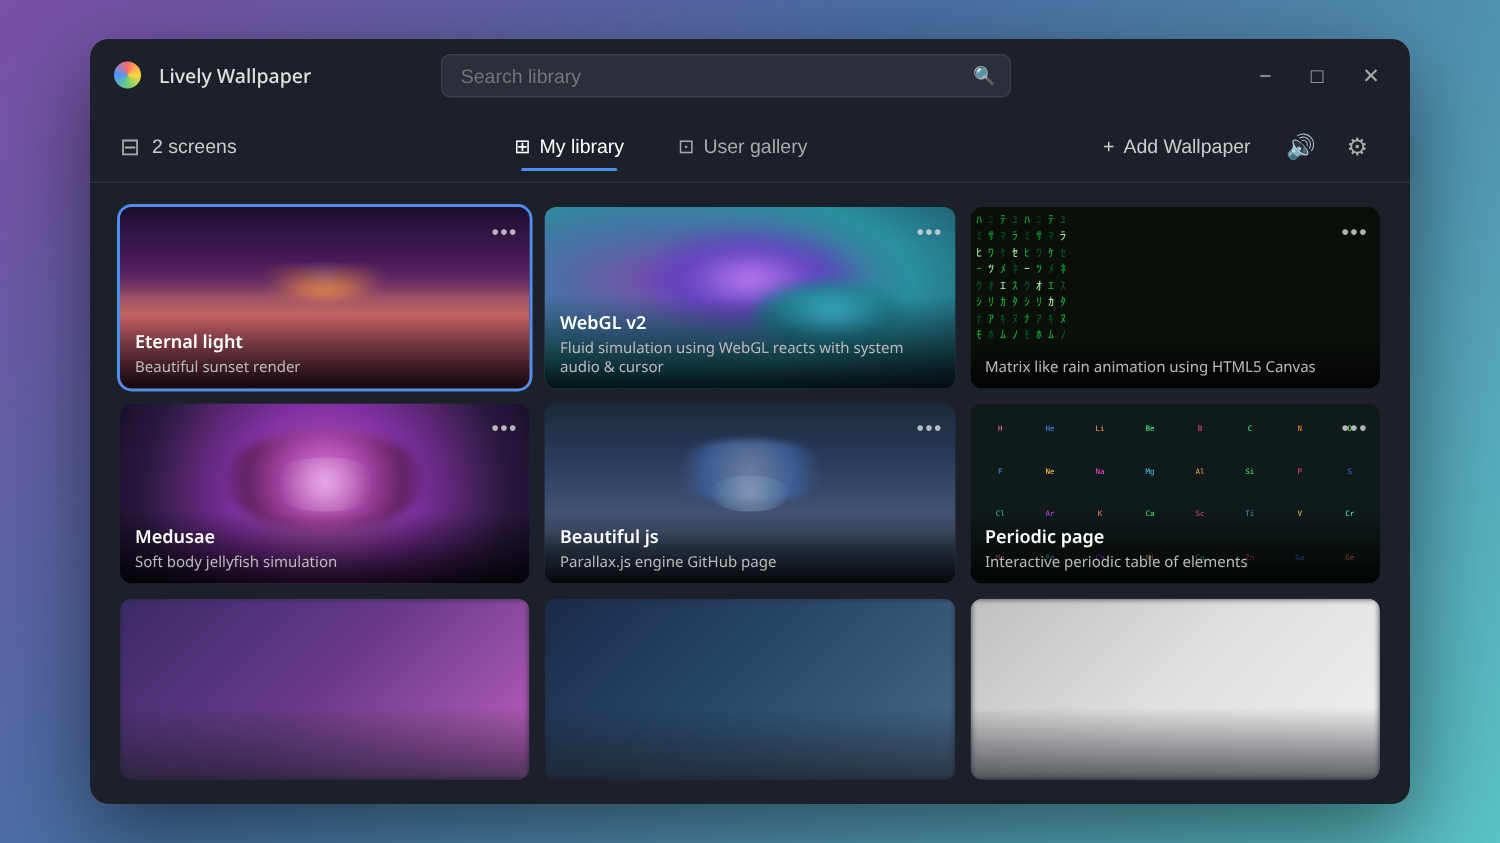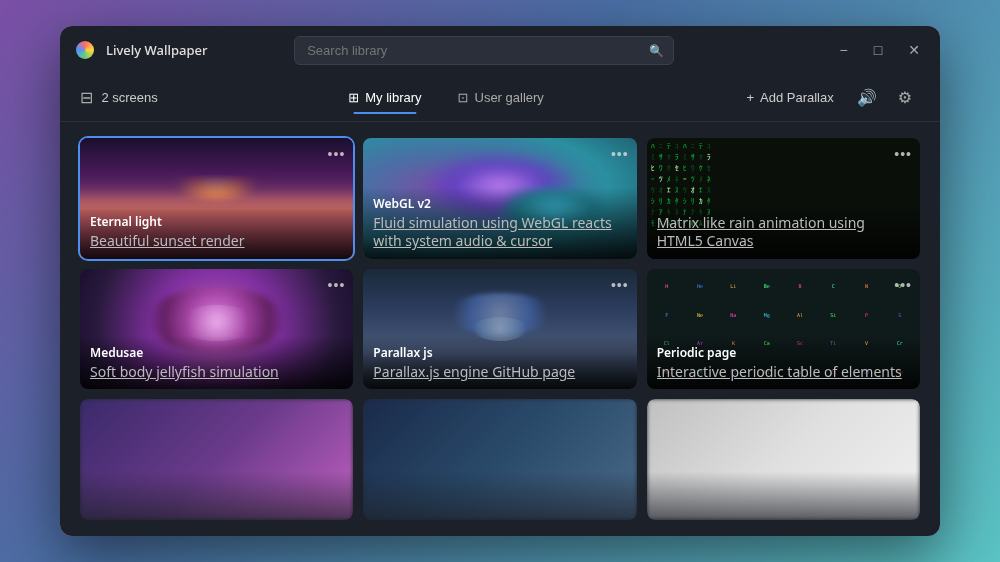--- a/index.html
+++ b/index.html
@@ -234,29 +234,28 @@
     .card-title {
       font-size: 12px;
       font-weight: 600;
       color: #fff;
       white-space: nowrap;
       overflow: hidden;
       text-overflow: ellipsis;
     }
 
     .card-desc {
-      font-size: 14px;
+      font-size: 10px;
       color: #bbb;
       margin-top: 2px;
       line-height: 1.3;
       display: -webkit-box;
       -webkit-line-clamp: 2;
       -webkit-box-orient: vertical;
       overflow: hidden;
-      text-decoration: underline;
     }
 
     .card-menu {
       position: absolute;
       top: 8px;
       right: 8px;
       background: none;
       border: none;
       color: #ddd;
       font-size: 14px;
@@ -385,21 +384,21 @@
         <span>My library</span>
       </button>
       <button class="nav-tab">
         <span>⊡</span>
         <span>User gallery</span>
       </button>
     </div>
     <div class="toolbar-right">
       <button class="add-wallpaper-btn">
         <span>+</span>
-        <span>Add Parallax</span>
+        <span>Add Wallpaper</span>
       </button>
       <button class="icon-btn">🔊</button>
       <button class="icon-btn">⚙</button>
     </div>
   </div>
 
   <div class="content">
 
     <div class="card selected">
       <div class="card-thumb card-eternal">
@@ -528,21 +527,21 @@
       </div>
       <button class="card-menu">•••</button>
     </div>
 
     <div class="card">
       <div class="card-thumb card-parallax">
         <div style="position:absolute;top:20%;left:30%;width:40%;height:35%;background:radial-gradient(circle,#8899bb 0%,#4466aa 50%,transparent 80%);filter:blur(2px);border-radius:50%;opacity:0.7;"></div>
         <div style="position:absolute;top:40%;left:40%;width:20%;height:20%;background:radial-gradient(circle,#aabbcc 0%,#6688aa 60%,transparent 90%);border-radius:50%;opacity:0.5;"></div>
       </div>
       <div class="card-info">
-        <div class="card-title">Parallax js</div>
+        <div class="card-title">Beautiful js</div>
         <div class="card-desc">Parallax.js engine GitHub page</div>
       </div>
       <button class="card-menu">•••</button>
     </div>
 
     <div class="card">
       <div class="card-thumb card-periodic">
         <div class="periodic-grid">
           <div class="periodic-cell" style="color:#ff6688">H</div>
           <div class="periodic-cell" style="color:#4488ff">He</div>

